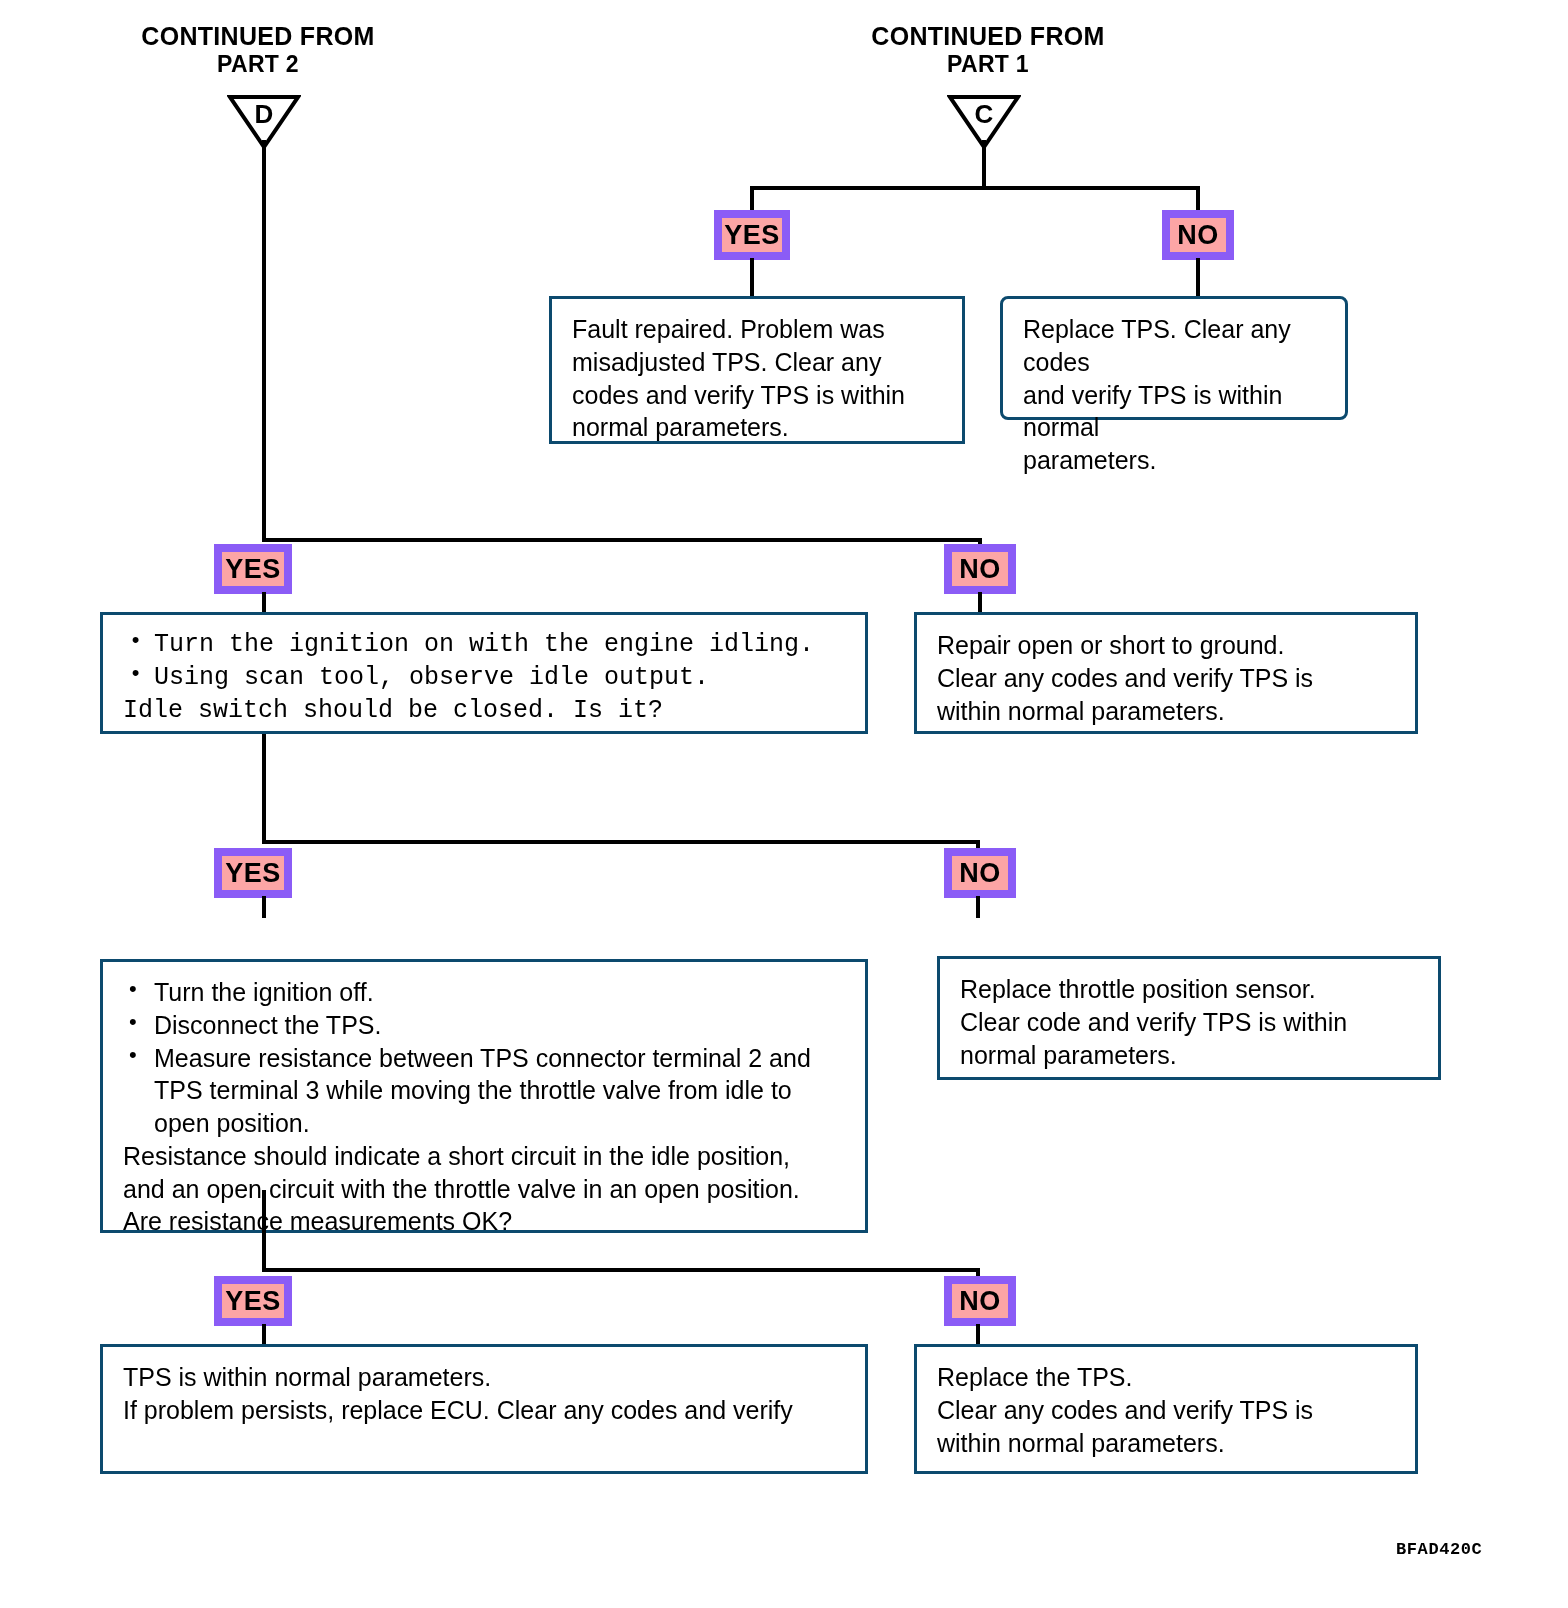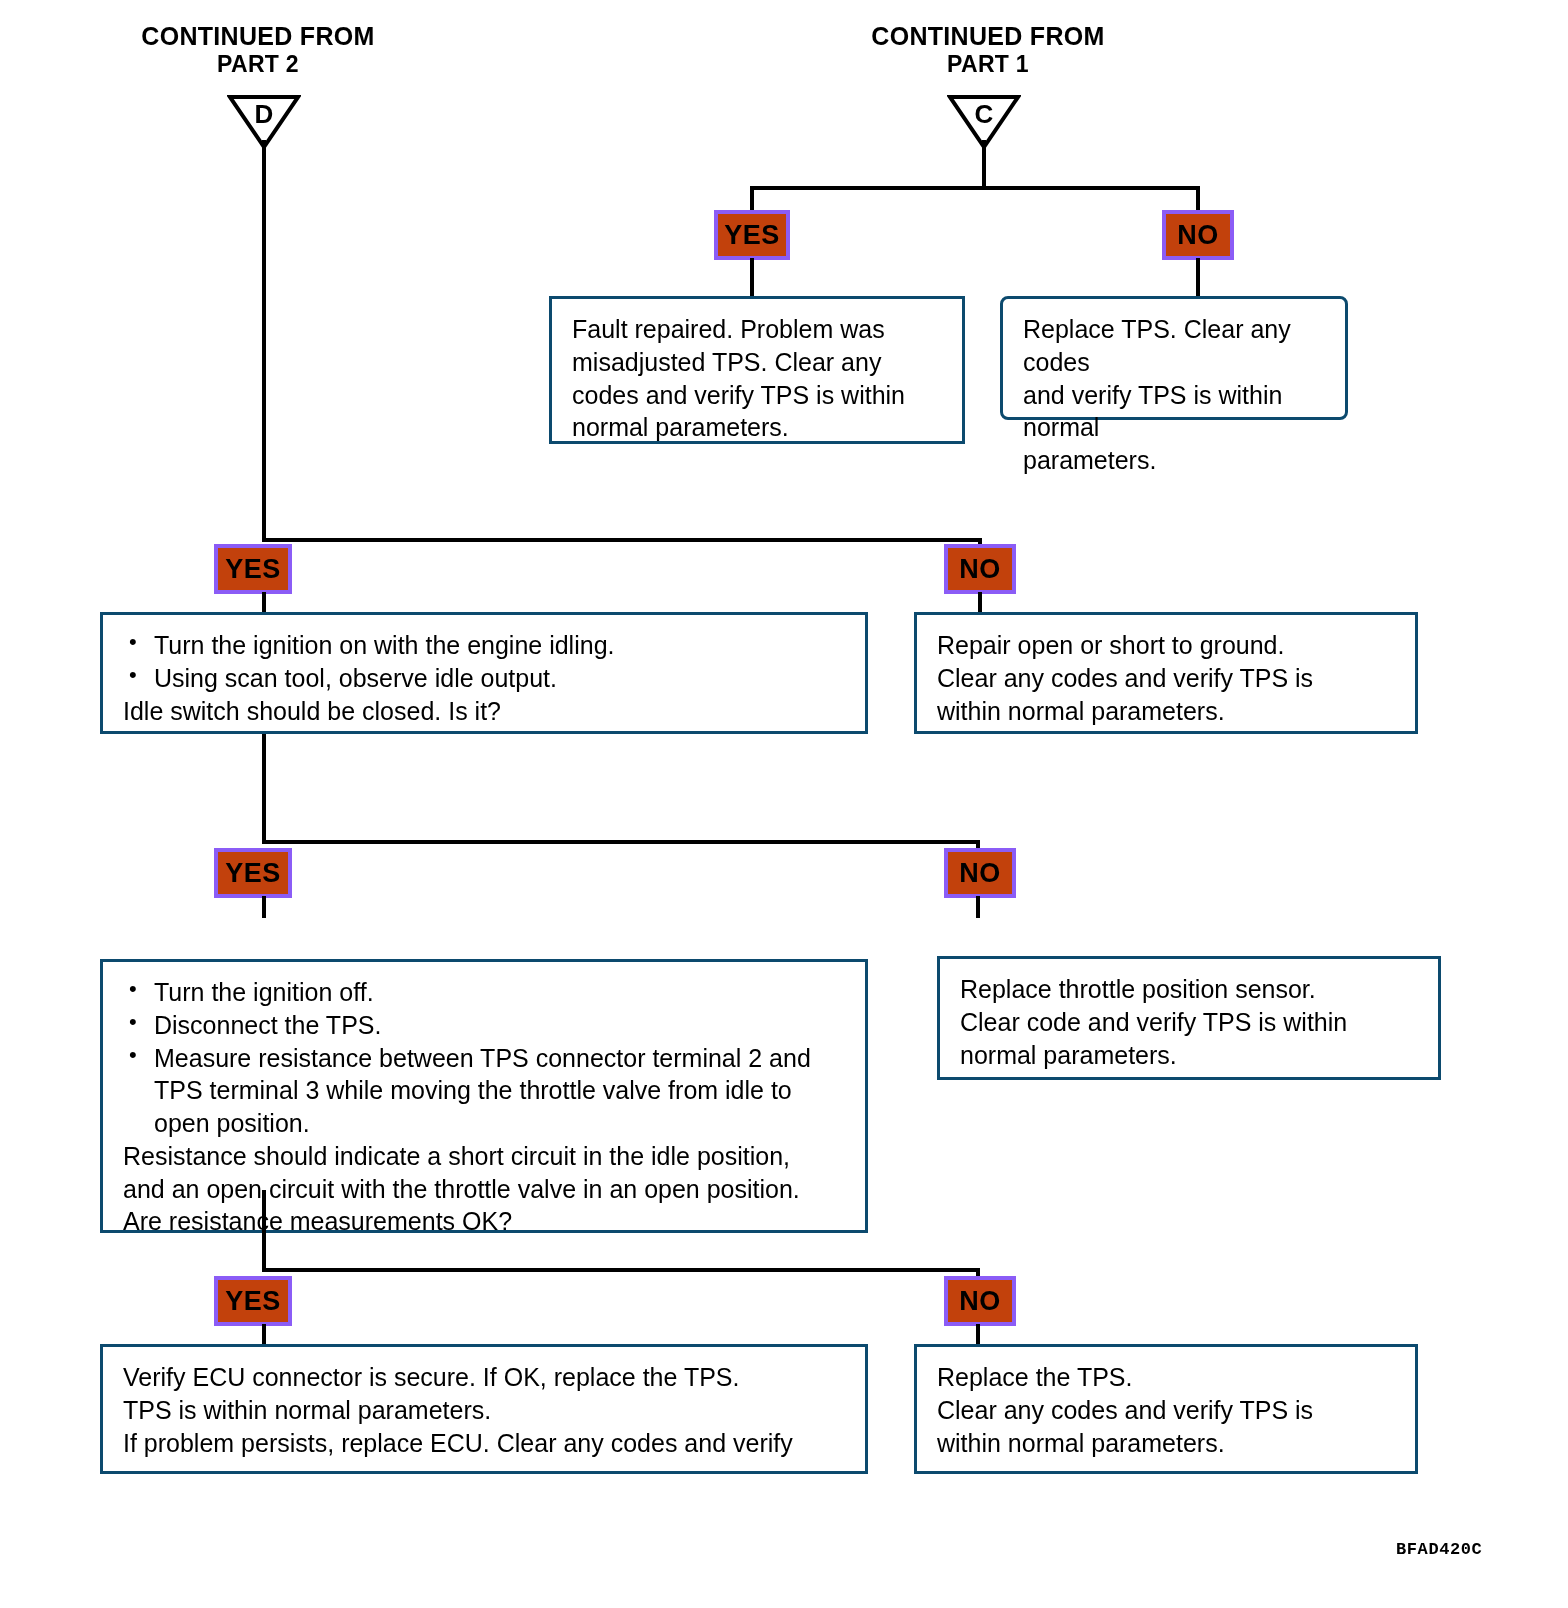--- a/index.html
+++ b/index.html
@@ -47,22 +47,22 @@
     width: 74px;
     text-align: center;
     font-size: 26px;
     font-weight: bold;
     line-height: 34px;
   }
 
   
   .tag {
     position: absolute;
-    border: 4px solid #8b5cf6;
-    background: #c2410c;
+    border: 8px solid #8b5cf6;
+    background: #fca5a5;
     display: flex;
     align-items: center;
     justify-content: center;
     font-size: 27px;
     font-weight: bold;
     letter-spacing: 0.5px;
     box-sizing: border-box;
   }
 
   
@@ -159,21 +159,21 @@
 
   <div class="hline" style="left:262px; top:538px; width:720px;"></div>
   <div class="vline" style="left:978px; top:538px; height:8px;"></div>
 
   <div class="tag" style="left:214px; top:544px; width:78px; height:50px;">YES</div>
   <div class="tag" style="left:944px; top:544px; width:72px; height:50px;">NO</div>
 
   <div class="vline" style="left:262px; top:592px; height:22px;"></div>
   <div class="vline" style="left:978px; top:592px; height:22px;"></div>
 
-  <div class="tbox" style="left:100px; top:612px; width:768px; height:122px;">
+  <div class="tbox" style="left:100px; top:612px; width:768px; height:122px;font-family:Liberation Mono, monospace;">
     <ul>
       <li>Turn the ignition on with the engine idling.</li>
       <li>Using scan tool, observe idle output.</li>
     </ul>
     <p>Idle switch should be closed. Is it?</p>
   </div>
 
   <div class="tbox" style="left:914px; top:612px; width:504px; height:122px;">
     <p>Repair open or short to ground.</p>
     <p>Clear any codes and verify TPS is</p>
@@ -211,21 +211,20 @@
   <div class="hline" style="left:262px; top:1268px; width:718px;"></div>
   <div class="vline" style="left:976px; top:1268px; height:12px;"></div>
 
   <div class="tag" style="left:214px; top:1276px; width:78px; height:50px;">YES</div>
   <div class="tag" style="left:944px; top:1276px; width:72px; height:50px;">NO</div>
 
   <div class="vline" style="left:262px; top:1324px; height:22px;"></div>
   <div class="vline" style="left:976px; top:1324px; height:22px;"></div>
 
   <div class="tbox" style="left:100px; top:1344px; width:768px; height:130px;">
-    <p>Verify ECU connector is secure. If OK, replace the TPS.</p>
     <p>TPS is within normal parameters.</p>
     <p>If problem persists, replace ECU. Clear any codes and verify</p>
   </div>
 
   <div class="tbox" style="left:914px; top:1344px; width:504px; height:130px;">
     <p>Replace the TPS.</p>
     <p>Clear any codes and verify TPS is</p>
     <p>within normal parameters.</p>
   </div>
 

